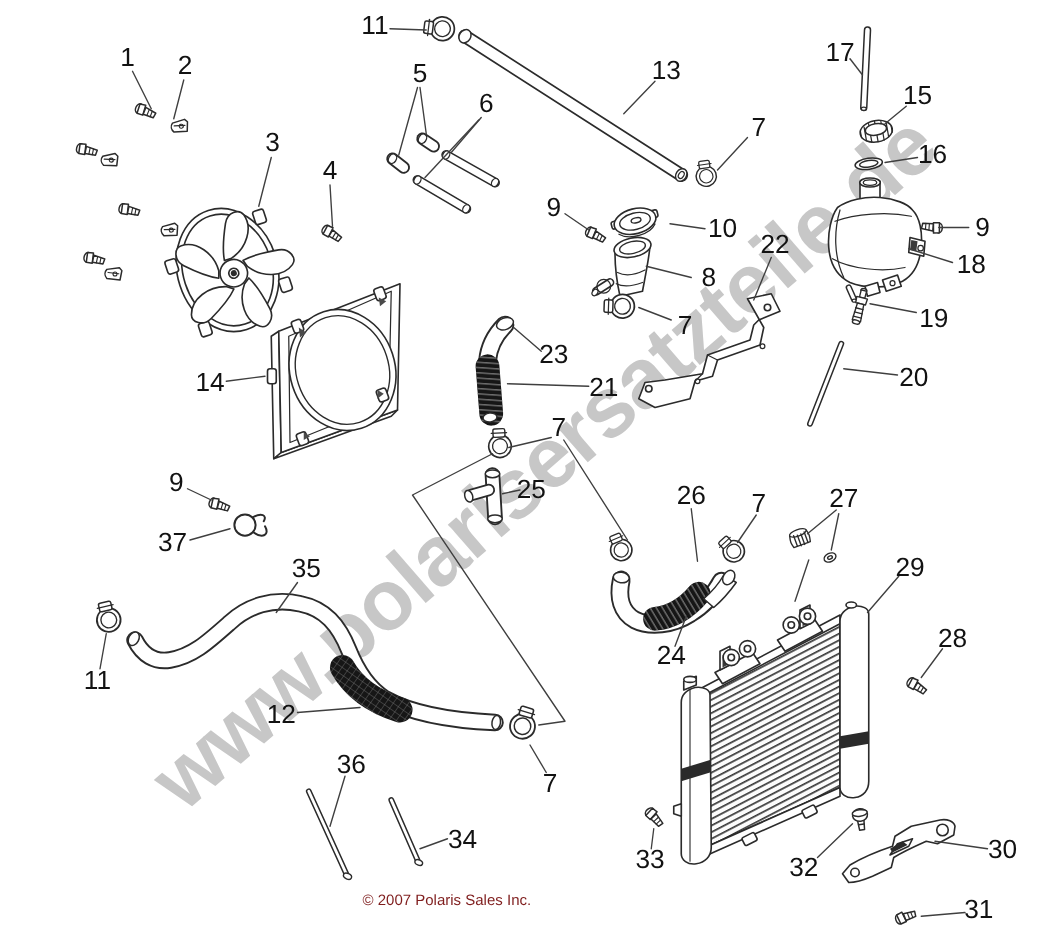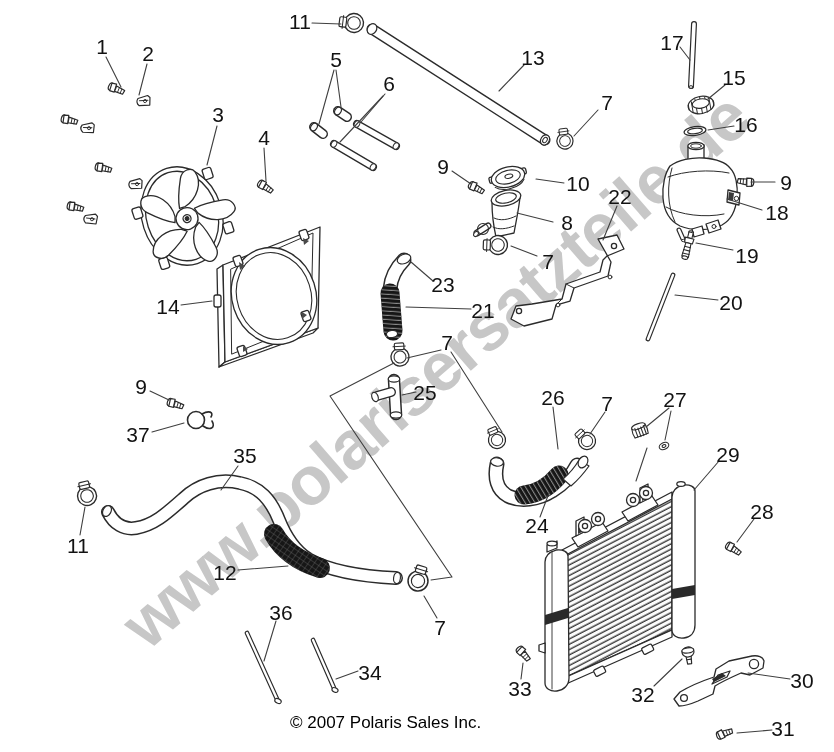--- a/index.html
+++ b/index.html
@@ -8,21 +8,21 @@
     background:#ffffff;font-family:"Liberation Sans",sans-serif;
   }
   #watermark{
     position:absolute;left:-65px;top:328px;width:1000px;height:84px;
     text-align:center;font-weight:bold;white-space:nowrap;
     letter-spacing:-1px;line-height:84px;pointer-events:none;
     transform-origin:50% 50%;
   }
   #diagram-svg{position:absolute;left:0;top:0;}
   #copyright{
-    position:absolute;left:290px;top:713px;font-size:17px;color:#000000;
+    position:absolute;left:290px;top:713px;font-size:12px;color:#7f1d1d;
   }
   text.callout{font-family:"Liberation Sans",sans-serif;}
 </style>
 </head>
 <body>
 
 <div id="watermark" style="color: rgb(199, 199, 199); font-size: 68px; transform: rotate(-41deg);">www.polarisersatzteile.de</div>
 
 <svg id="diagram-svg" width="834" height="752" viewBox="0 0 834 752" stroke-linejoin="round" stroke-linecap="round">
   <defs>

